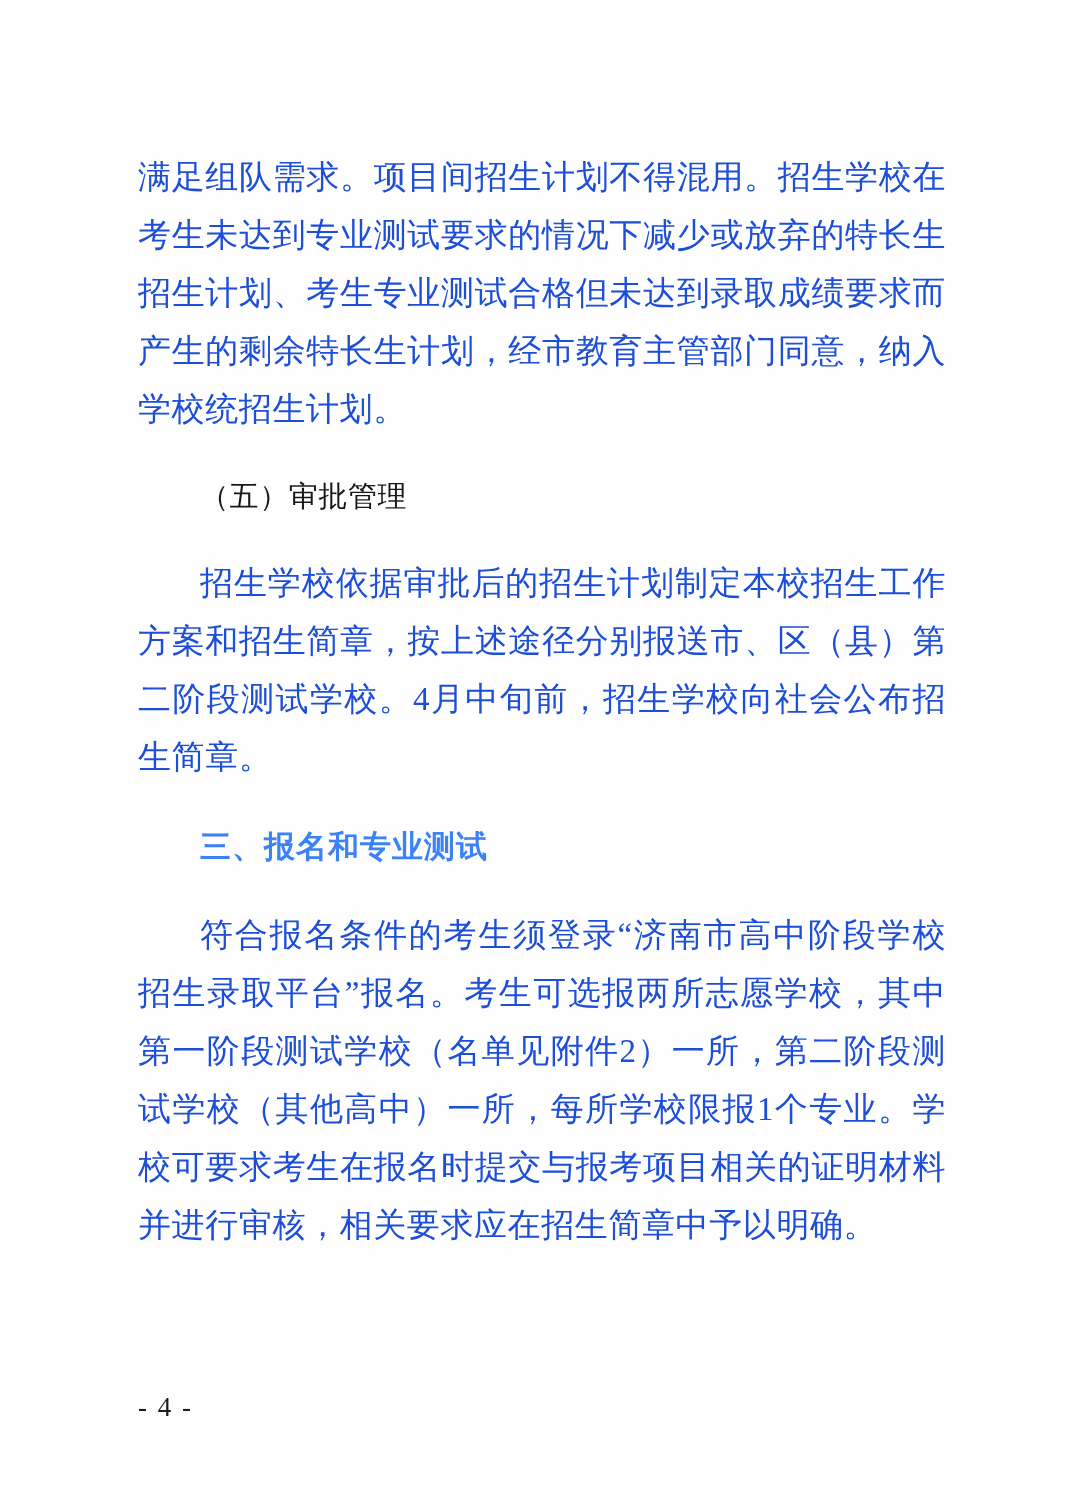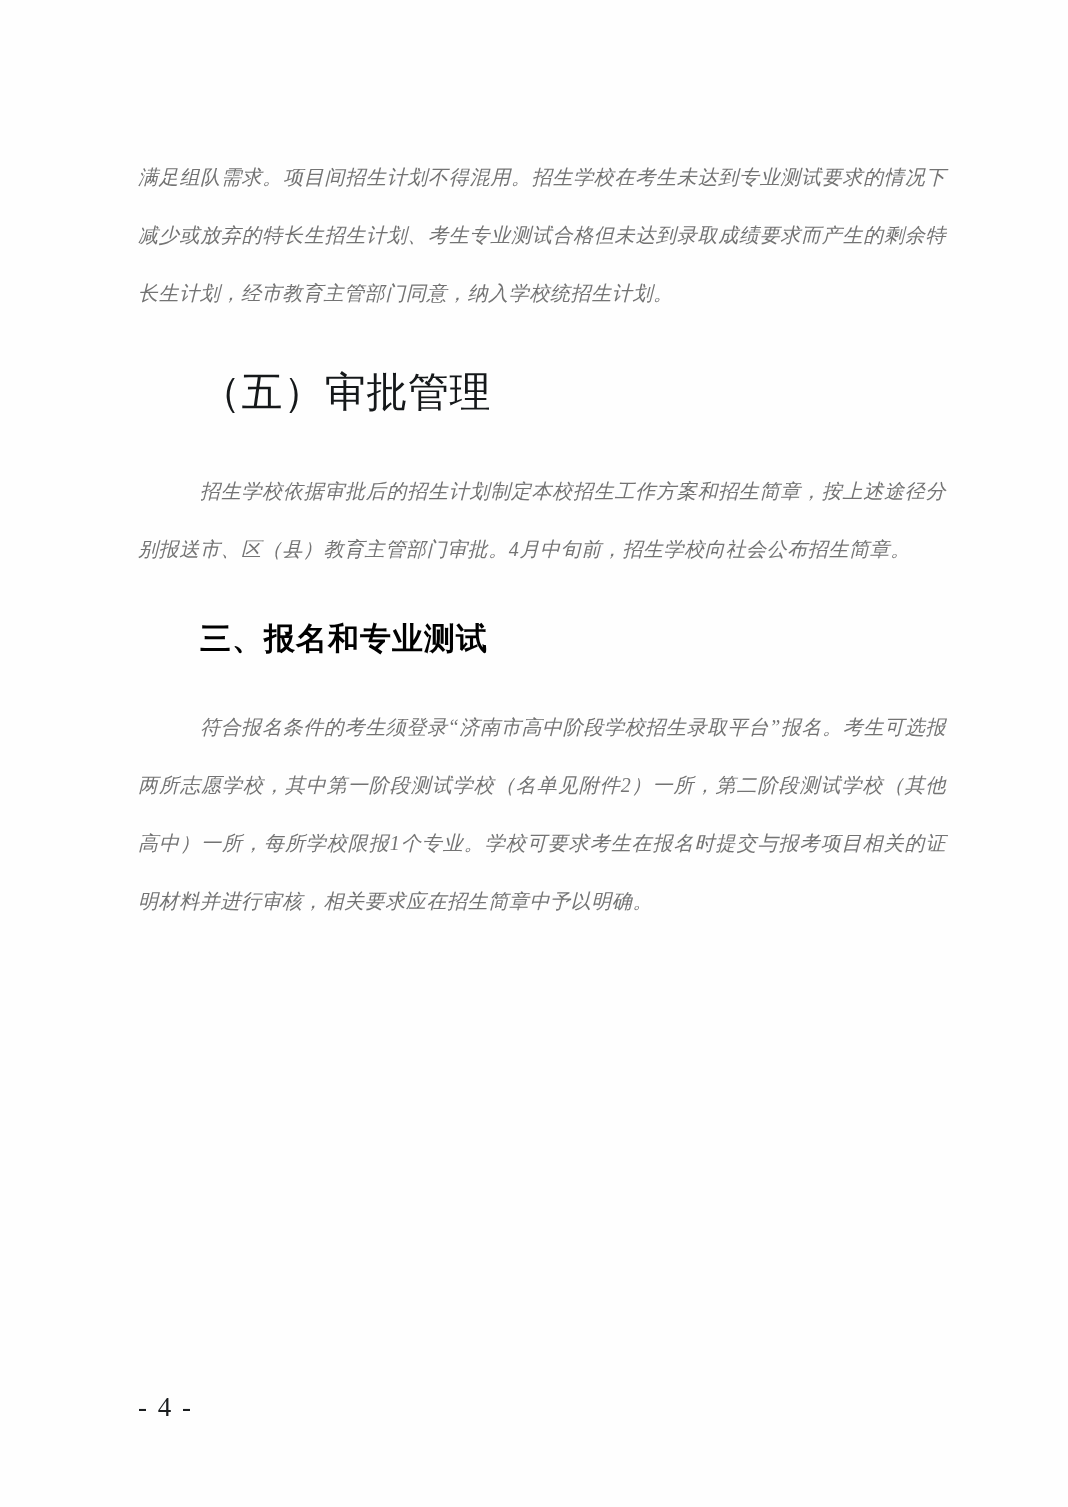--- a/index.html
+++ b/index.html
@@ -23,43 +23,42 @@
     height: 1507px;
     background: #fefefe;
   }
   .content {
     position: absolute;
     left: 138px;
     top: 148px;
     width: 808px;
   }
   .para {
-    font-size: 20px;
+    font-size: 33px;
     line-height: 58px;
     text-align: justify;
     text-justify: inter-ideograph;
     letter-spacing: 0.6px;
     margin: 0 0 0 0;
-    color: #737373;
-    font-style: italic;
+    color: #1d4ed8;
   }
   .indent {
     text-indent: 62px;
   }
   .heading {
     font-size: 31px;
     line-height: 58px;
     font-family: "DejaVu Sans", "Liberation Sans", sans-serif;
     font-weight: 700;
     text-indent: 62px;
     letter-spacing: 1px;
-    color: #000000;
+    color: #3b82f6;
   }
   .subheading {
-    font-size: 41px;
+    font-size: 29px;
     line-height: 58px;
     text-indent: 62px;
     letter-spacing: 0.6px;
     color: #15181a;
   }
   .footer {
     position: absolute;
     left: 138px;
     top: 1392px;
     width: 808px;
@@ -74,21 +73,21 @@
 <body>
 
 <div class="page">
   <div class="content">
 
     <p class="para">满足组队需求。项目间招生计划不得混用。招生学校在考生未达到专业测试要求的情况下减少或放弃的特长生招生计划、考生专业测试合格但未达到录取成绩要求而产生的剩余特长生计划，经市教育主管部门同意，纳入学校统招生计划。</p>
 
     <p class="subheading">（五）审批管理</p>
 
 
-    <p class="para indent">招生学校依据审批后的招生计划制定本校招生工作方案和招生简章，按上述途径分别报送市、区（县）教育主管部门审批。4月中旬前，招生学校向社会公布招生简章。</p>
+    <p class="para indent">招生学校依据审批后的招生计划制定本校招生工作方案和招生简章，按上述途径分别报送市、区（县）第二阶段测试学校。4月中旬前，招生学校向社会公布招生简章。</p>
 
     <p class="heading">三、报名和专业测试</p>
 
 
     <p class="para indent">符合报名条件的考生须登录“济南市高中阶段学校招生录取平台”报名。考生可选报两所志愿学校，其中第一阶段测试学校（名单见附件2）一所，第二阶段测试学校（其他高中）一所，每所学校限报1个专业。学校可要求考生在报名时提交与报考项目相关的证明材料并进行审核，相关要求应在招生简章中予以明确。</p>
 
   </div>
 
   <div class="footer">- 4 -</div>
 </div>

